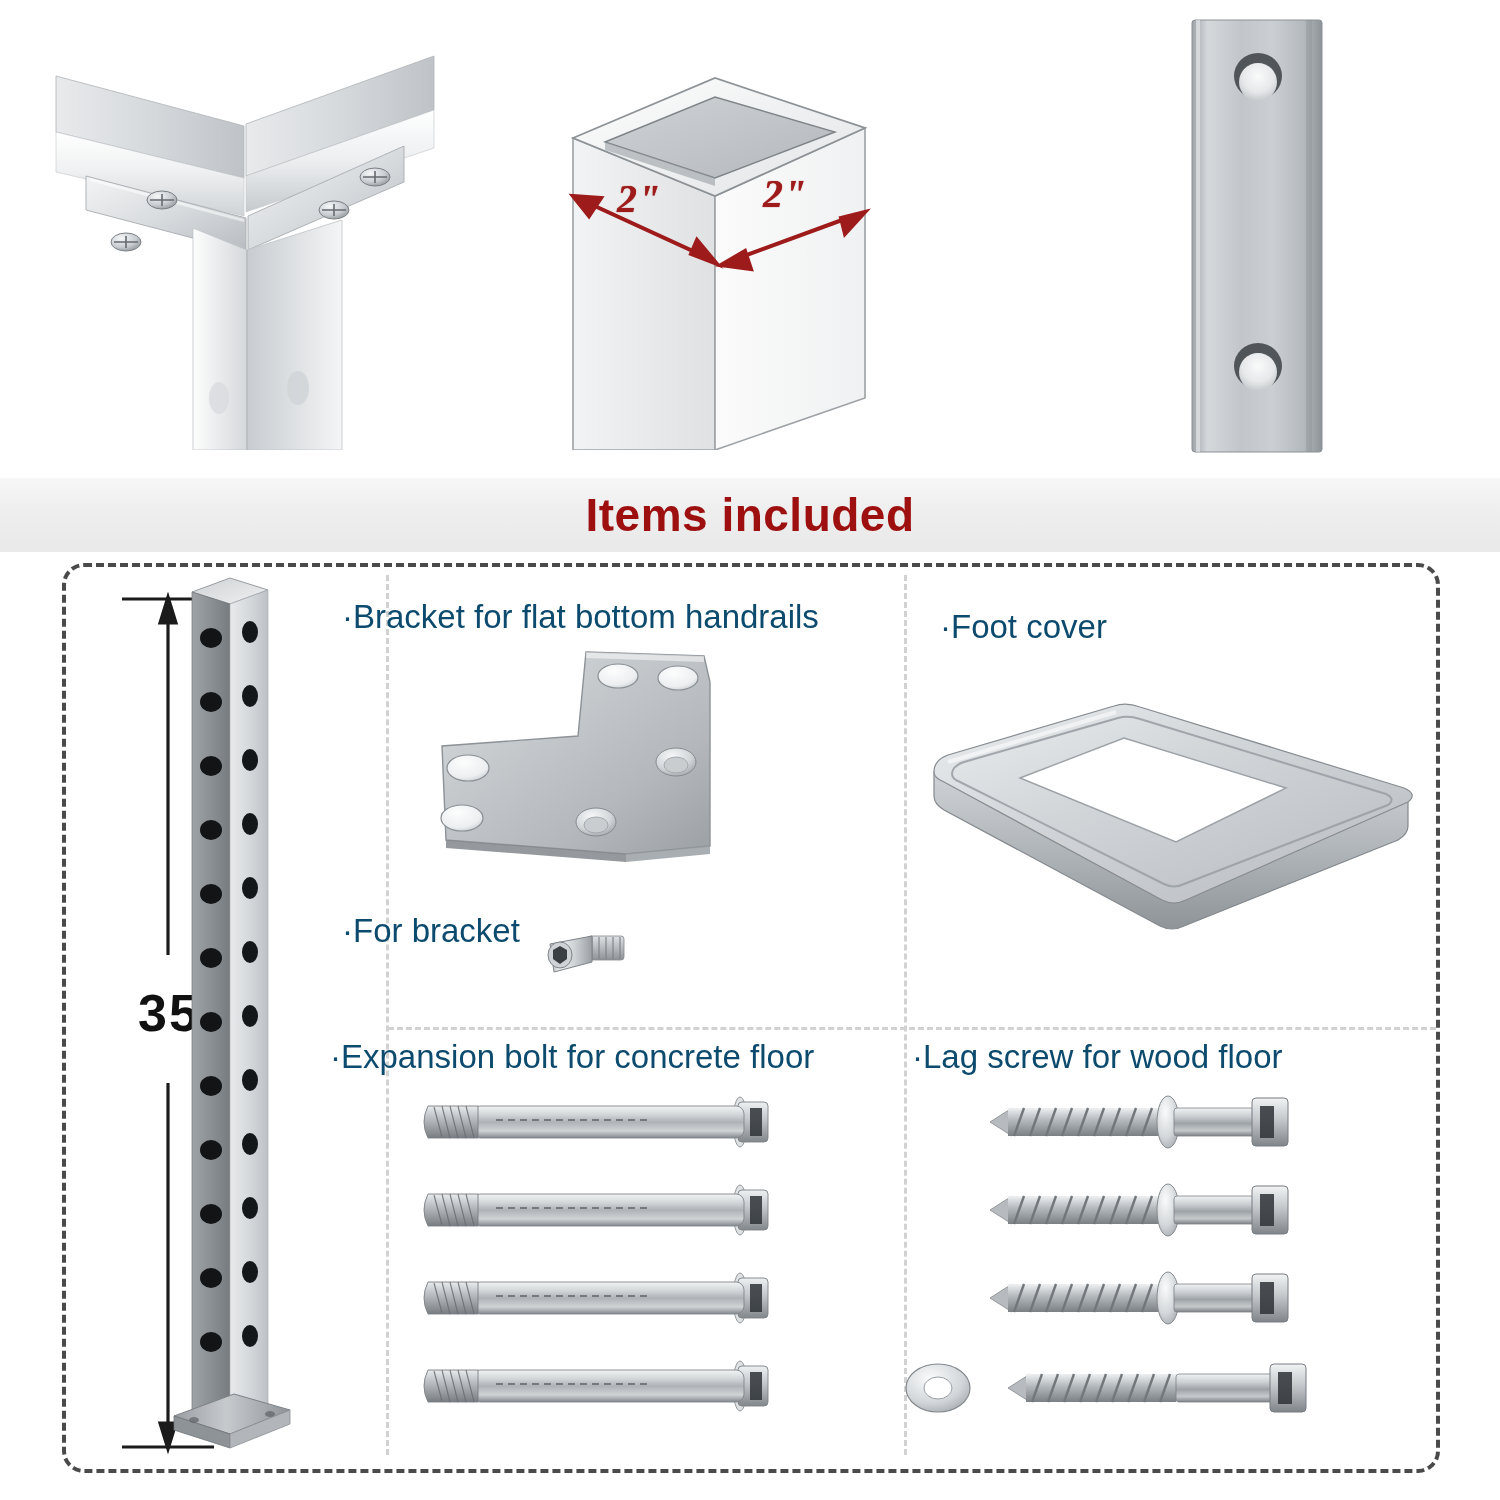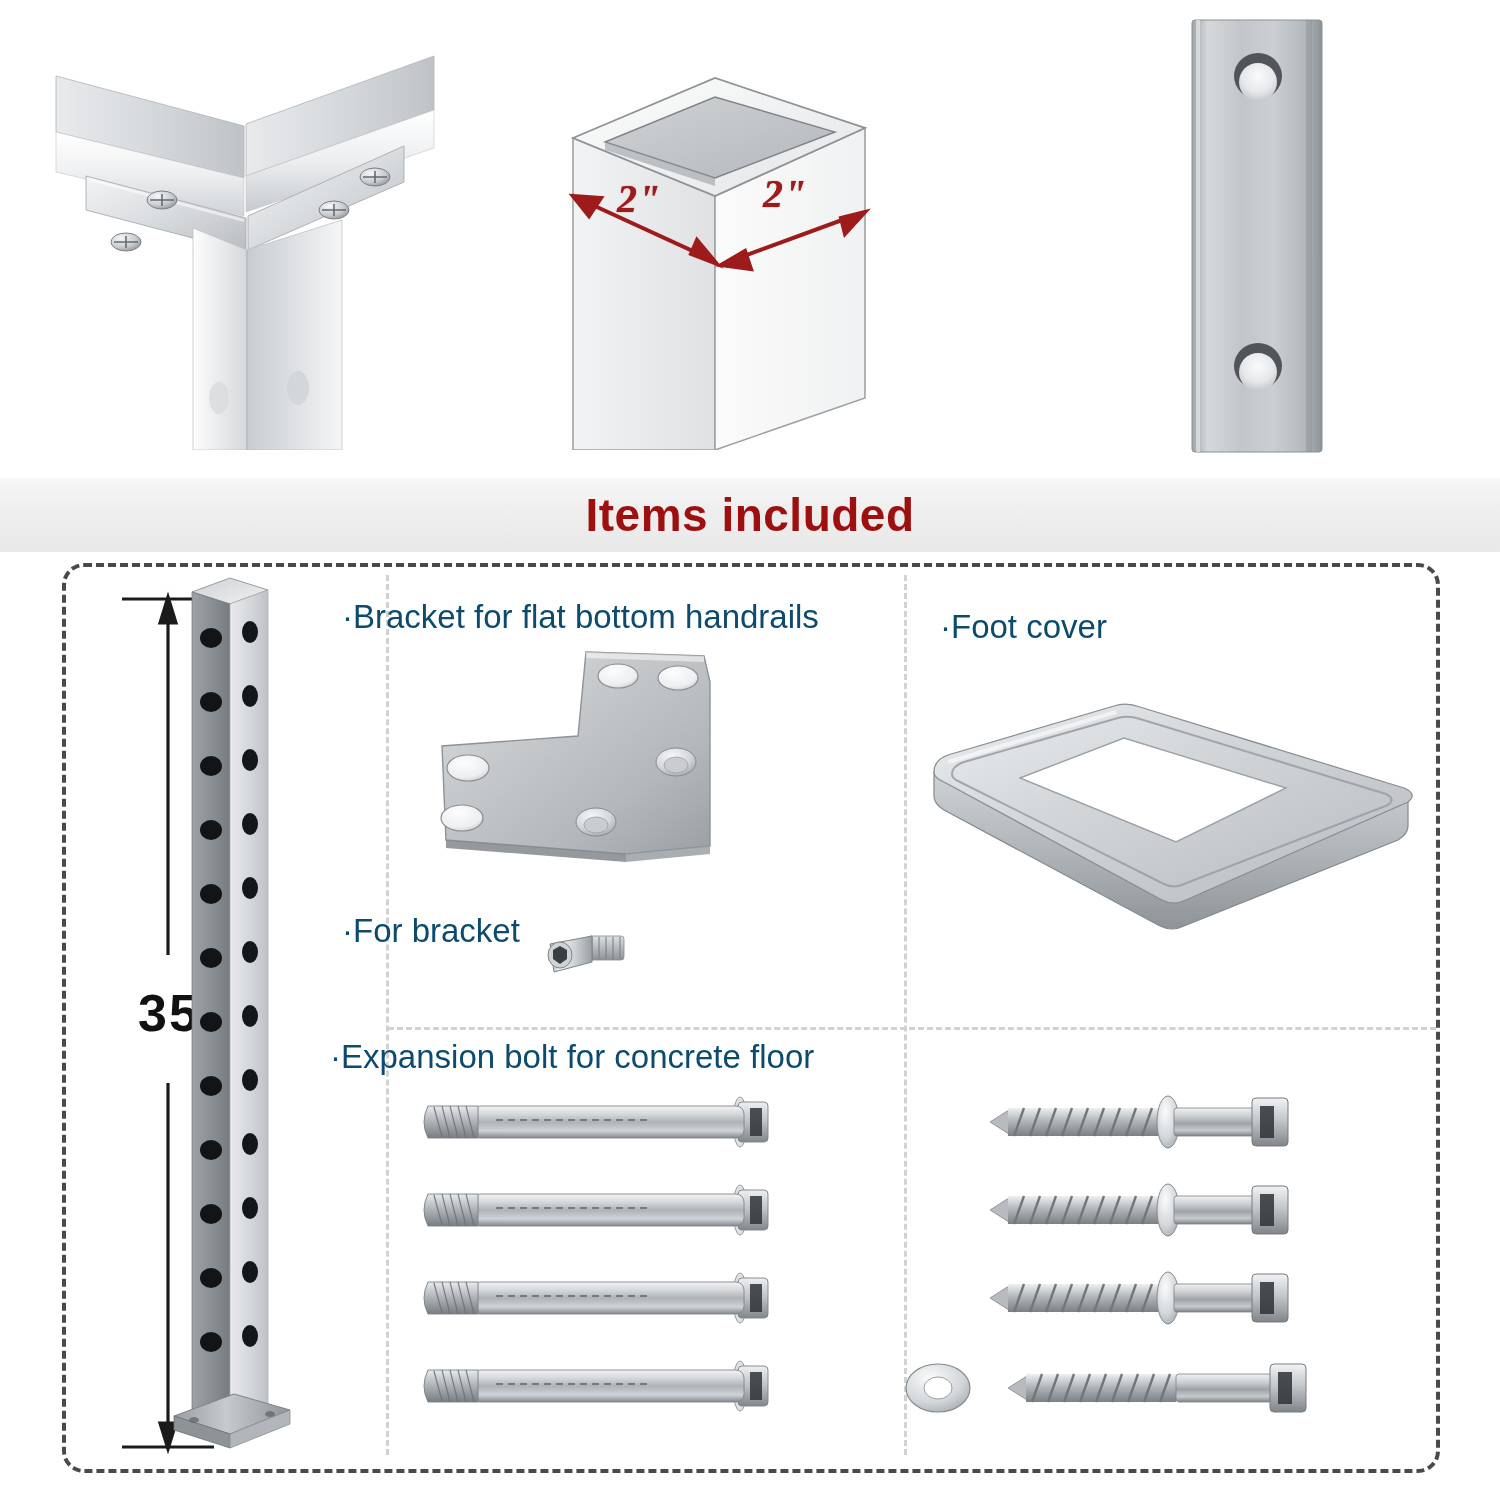--- a/index.html
+++ b/index.html
@@ -332,20 +332,21 @@
         <ellipse cx="22" cy="850" rx="5" ry="3" fill="#5e6367" opacity="0.7"></ellipse>
         <ellipse cx="98" cy="844" rx="5" ry="3" fill="#5e6367" opacity="0.7"></ellipse>
       </g>
     </svg>
   </div>
 
   <div class="cell-label" style="left:342px;top:598px;">·Bracket for flat bottom handrails</div>
   <div class="cell-label" style="left:912px;top:608px;margin-left:28px;">·Foot cover</div>
   <div class="cell-label" style="left:342px;top:888px;margin-top:24px;">·For bracket</div>
   <div class="cell-label" style="left:330px;top:1038px;">·Expansion bolt for concrete floor</div>
+  <div class="cell-label" style="left:912px;top:1038px;">·Lag screw for wood floor</div>
 
   <div class="fig" style="left:420px;top:640px;width:310px;height:230px;">
     <svg width="310" height="230" viewBox="0 0 310 230">
       <defs>
         <linearGradient id="brPlate" x1="0" y1="0" x2="1" y2="1">
           <stop offset="0" stop-color="#dcdfe2"></stop>
           <stop offset="0.35" stop-color="#c6cacd"></stop>
           <stop offset="0.7" stop-color="#b4b8bc"></stop>
           <stop offset="1" stop-color="#9ba0a4"></stop>
         </linearGradient>

